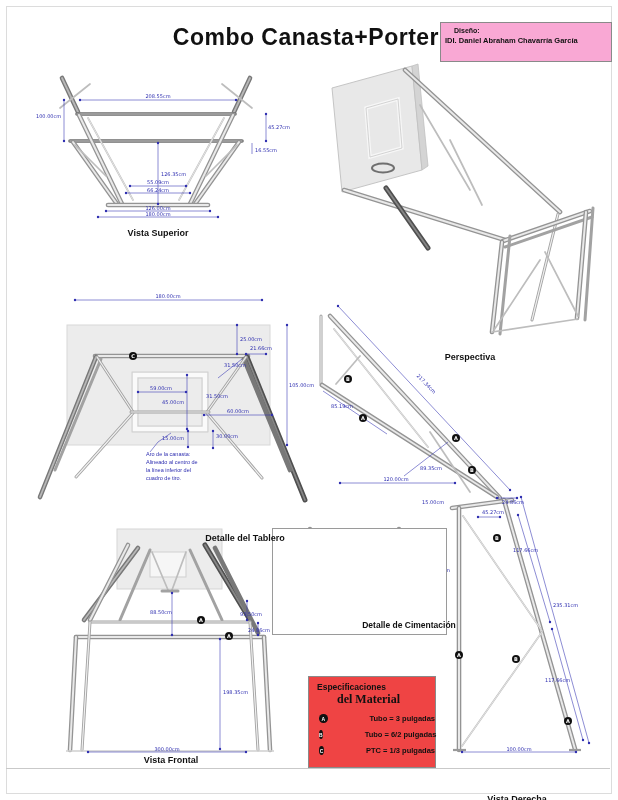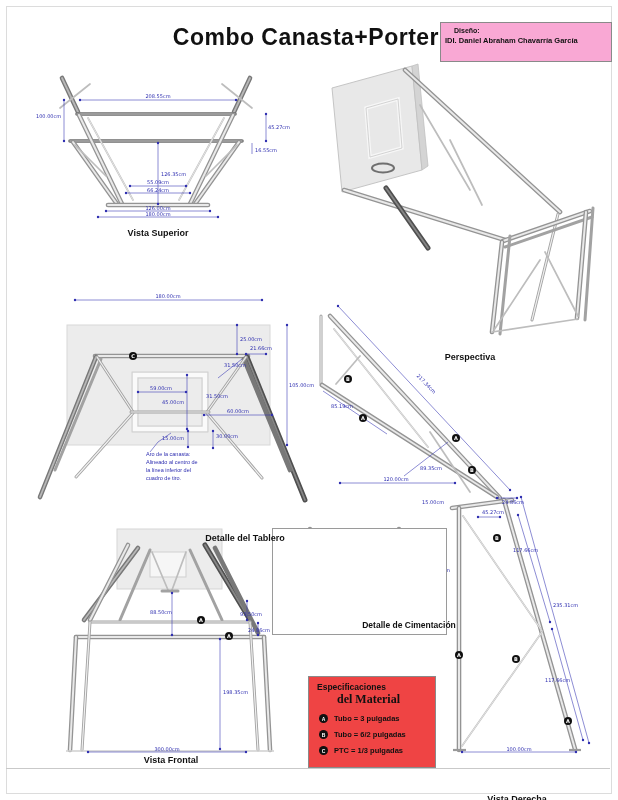--- a/index.html
+++ b/index.html
@@ -18,21 +18,21 @@
   .view-label.small{font-size:8.5px;padding-left:24px;}
   .annotation{position:absolute;left:146px;top:451px;width:80px;
         font-size:5.5px;line-height:1.45;color:#2e2eb0;}
   .annotation span{display:block;}
   .cim-box{position:absolute;left:272px;top:528px;width:173px;height:105px;
         border:1px solid #9a9a9a;background:#fff;}
   .spec-box{position:absolute;left:308px;top:648px;width:126px;height:85px;
         border:1px solid #8a8a8a;background:#ef4444;padding:5px 0 0 0;margin-top:28px;}
   .spec-box .t1{font-size:8.5px;font-weight:bold;margin-left:8px;}
   .spec-box .t2{font-size:12px;font-weight:bold;margin-left:28px;font-family:Liberation Serif, serif;}
-  .spec-row{display:flex;align-items:center;margin:7px 0 0 10px;}
+  .spec-row{display:flex;align-items:center;margin:7px 0 0 10px;gap:36px;}
   .spec-dot{width:9px;height:9px;border-radius:50%;background:#101010;color:#fff;
         font-size:5px;font-weight:bold;display:flex;align-items:center;justify-content:center;margin-right:6px;}
   .spec-row .txt{font-size:7.5px;font-weight:bold;white-space:nowrap;}
   .footer-rule{position:absolute;left:6px;top:768px;width:604px;height:1px;background:#c9c9c9;}
   svg{position:absolute;left:0;top:0;}
   .t1d{stroke:#949494;stroke-width:4.6;stroke-linecap:round}
   .t1l{stroke:#e9e9e9;stroke-width:2;stroke-linecap:round}
   .t2d{stroke:#a2a2a2;stroke-width:3;stroke-linecap:round}
   .t2l{stroke:#f0f0f0;stroke-width:1.2;stroke-linecap:round}
   .rd{stroke:#6e6e6e;stroke-width:3.6;stroke-linecap:round}

